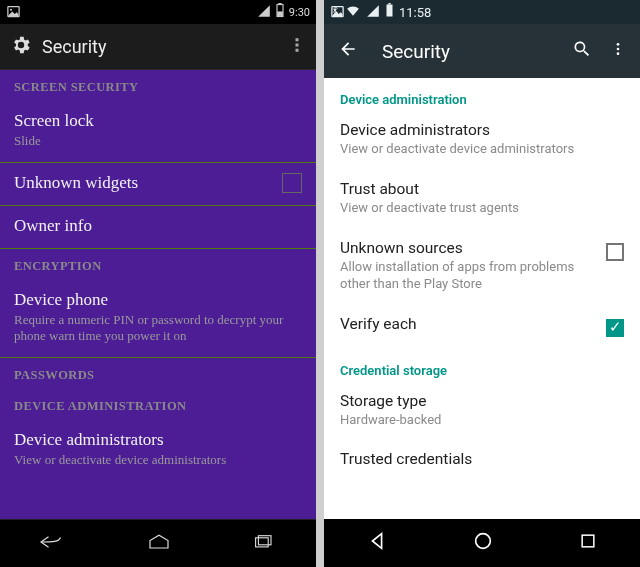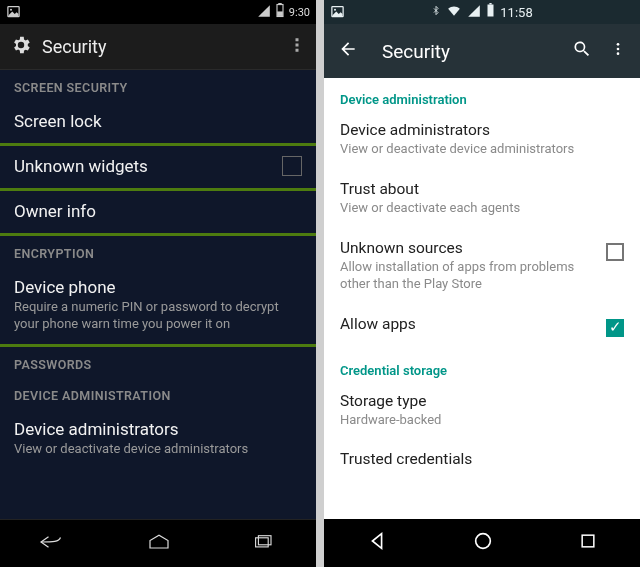--- a/index.html
+++ b/index.html
@@ -28,27 +28,27 @@
     position:relative;
   }
   .left .statusbar .sb-left-icon{
     position:absolute; left:6px; top:4px;
   }
   .left .actionbar {
     height:46px; background:#1c1c1c; display:flex; align-items:center;
     padding:0 10px; border-bottom:1px solid #2a2a2a;
   }
   .left .actionbar .title { font-size:18px; color:#eee; margin-left:10px; flex:1;}
-  .left .content { flex:1; overflow:hidden; background:#0f172a;}
+  .left .content { flex:1; overflow:hidden; background:#4c1d95;font-family:Liberation Serif, serif;}
   .left .section-header {
     color:#8a8a8a; font-size:12.5px; font-weight:600;
     padding:10px 14px 6px; letter-spacing:0.4px;
   }
   .left .item {
-    padding:10px 14px 12px; border-bottom:3px solid #4d7c0f;
+    padding:10px 14px 12px; border-bottom:1px solid #4d7c0f;
     display:flex; align-items:center;
   }
   .left .item .txt{flex:1;}
   .left .item .t1{font-size:17px; color:#f2f2f2;}
   .left .item .t2{font-size:13px; color:#9a9a9a; margin-top:2px; line-height:1.28;}
   .left .chk{
     width:20px;height:20px;border:1px solid #666;background:transparent;
     margin-left:10px;
   }
   .left .chk.checked{
@@ -57,21 +57,21 @@
   .left .chk.checked::after{
     content:"✓"; color:#33b5e5; position:absolute; left:2px; top:-2px; font-size:17px;
   }
   .left .navbar{
     height:48px;background:#000;border-top:1px solid #222;
     display:flex;justify-content:space-around;align-items:center;
   }
   
   .right { background:#fafafa; color:#212121; }
   .right .statusbar{
-    height:24px;background:#1b2a30;display:flex;justify-content:center;
+    height:24px;background:#1b2a30;display:flex;justify-content:flex-start;
     align-items:center;padding:0 6px;font-size:13px;color:#e8f0f2;gap:5px;
     position:relative;
   }
   .right .statusbar .sb-left-icon{position:absolute;left:6px;top:4px;}
   .right .actionbar{
     height:54px;background:#263238;display:flex;align-items:center;
     padding:0 14px;color:#fff;
   }
   .right .actionbar .title{font-size:19px;margin-left:24px;flex:1;}
   .right .content{flex:1;background:#fff;overflow:hidden;padding-bottom:4px;}
@@ -140,20 +140,21 @@
           <rect x="10" y="17" width="4" height="4"></rect>
         </svg>
     </span>
   </div>
 
   <div class="content">
     <div class="section-header">SCREEN SECURITY</div>
     <div class="item">
       <div class="txt">
         <div class="t1">Screen lock</div>
+        <div class="t2">Slide</div>
       </div>
     </div>
     <div class="item">
       <div class="txt">
           <div class="t1">Unknown widgets</div>
         </div>
       <div class="chk"></div>
     </div>
     <div class="item">
       <div class="txt">
@@ -260,33 +261,33 @@
 
     <div class="item">
       <div class="txt">
         <div class="t1">Device administrators</div>
         <div class="t2">View or deactivate device administrators</div>
       </div>
     </div>
     <div class="item">
       <div class="txt">
         <div class="t1">Trust about</div>
-        <div class="t2">View or deactivate each agents</div>
+        <div class="t2">View or deactivate trust agents</div>
       </div>
     </div>
     <div class="item">
       <div class="txt">
         <div class="t1">Unknown sources</div>
         <div class="t2">Allow installation of apps from problems other than the Play Store</div>
       </div>
       <div class="mchk"></div>
     </div>
     <div class="item">
       <div class="txt">
-        <div class="t1">Allow apps</div>
+        <div class="t1">Verify each</div>
       </div>
       <div class="mchk checked"></div>
     </div>
 
     <div class="section-header">Credential storage</div>
     <div class="item">
       <div class="txt">
         <div class="t1">Storage type</div>
         <div class="t2">Hardware-backed</div>
       </div>

